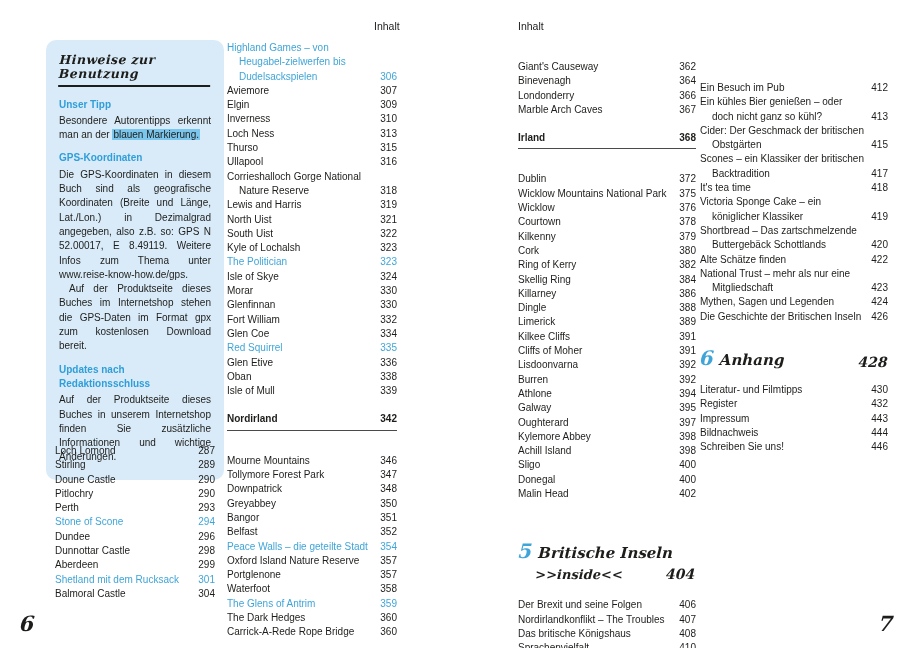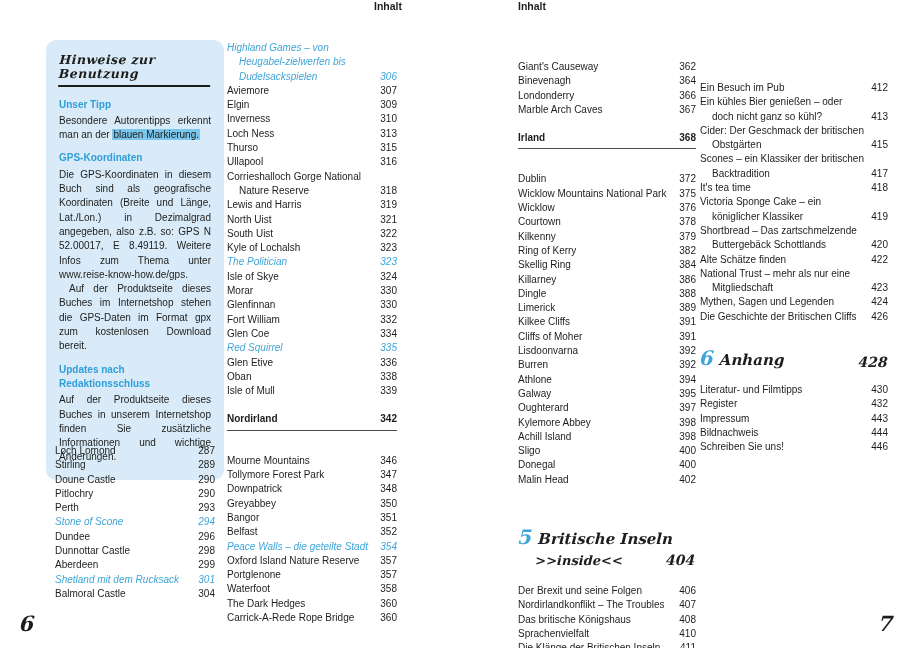--- a/index.html
+++ b/index.html
@@ -1,21 +1,21 @@
 <!DOCTYPE html>
 <html><head>
 <meta charset="utf-8">
 <style>
   * { margin:0; padding:0; box-sizing:border-box; }
   html,body { background:#ffffff; }
   .spread {
     position:relative; width:914px; height:648px; background:#ffffff;
     font-family:"Liberation Sans", sans-serif; color:#1d1d1b; overflow:hidden;
   }
-  .inhalt { position:absolute; top:0; font-size:10.5px; font-weight:700; color:#1d1d1b; }
+  .inhalt { position:absolute; top:20px; font-size:10.5px; font-weight:400; color:#1d1d1b; }
   .inhalt.lp { left:374px; }
   .inhalt.rp { left:518px; }
 
   
   .info-box {
     position:absolute; left:46px; top:40px; width:178px;
     background:#d9ebf8; border-radius:10px; padding:13px 13px 15px 13px;
     font-size:10px; line-height:14.3px;
   }
   .box-title {
@@ -33,21 +33,21 @@
   
   .col { position:absolute; display:flex; flex-direction:column; }
   #col1 { left:55px;  top:444px; width:160px;justify-content:center; }
   #col2 { left:227px; top:41px;  width:170px; }
   #col3 { left:518px; top:60px;  width:178px; }
   #col4 { left:700px; top:45px;  width:188px;margin-top:36px; }
 
   .entry { display:flex; align-items:flex-end; font-size:10px; line-height:14.3px; color:#1d1d1b; }
   .entry .lbl { flex:1 1 auto; padding-left:12px; text-indent:-12px; }
   .entry .pg  { margin-left:6px; white-space:nowrap; }
-  .entry.blue { color:#3fa5d8; font-style:italic; }
+  .entry.blue { color:#3fa5d8; }
   .entry.section {
     font-weight:700; border-bottom:1px solid #4a4a4a;
     margin-top:14px; margin-bottom:23px; padding-bottom:3px;
   }
 
   
   .chapter {
     font-family:"DejaVu Serif", serif; font-style:italic; font-weight:700;
     color:#1d1d1b; transform:skewX(-3deg);
   }
@@ -305,20 +305,24 @@
       <div class="entry">
         <span class="lbl">Portglenone</span>
         <span class="pg">357</span>
       </div>
 
       <div class="entry">
         <span class="lbl">Waterfoot</span>
         <span class="pg">358</span>
       </div>
 
+      <div class="entry blue">
+        <span class="lbl">The Glens of Antrim</span>
+        <span class="pg">359</span>
+      </div>
 
       <div class="entry">
         <span class="lbl">The Dark Hedges</span>
         <span class="pg">360</span>
       </div>
 
       <div class="entry">
         <span class="lbl">Carrick-A-Rede Rope Bridge</span>
         <span class="pg">360</span>
       </div>
@@ -370,20 +374,24 @@
         <div class="entry">
           <span class="lbl">Courtown</span>
           <span class="pg">378</span>
         </div>
 
         <div class="entry">
           <span class="lbl">Kilkenny</span>
           <span class="pg">379</span>
         </div>
 
+        <div class="entry">
+          <span class="lbl">Cork</span>
+          <span class="pg">380</span>
+        </div>
 
         <div class="entry">
           <span class="lbl">Ring of Kerry</span>
           <span class="pg">382</span>
         </div>
 
         <div class="entry">
           <span class="lbl">Skellig Ring</span>
           <span class="pg">384</span>
         </div>
@@ -550,21 +558,21 @@
           <span class="lbl">National Trust – mehr als nur eine Mitgliedschaft</span>
           <span class="pg">423</span>
         </div>
 
         <div class="entry">
           <span class="lbl">Mythen, Sagen und Legenden</span>
           <span class="pg">424</span>
         </div>
 
         <div class="entry">
-          <span class="lbl">Die Geschichte der Britischen Cliffs</span>
+          <span class="lbl">Die Geschichte der Britischen Inseln</span>
           <span class="pg">426</span>
         </div>
       </div>
 
     <div class="chapter ch6 chapter-row">
       <span><span class="ch-num">6</span><span class="ch-title">Anhang</span></span>
       <span class="ch-pg">428</span>
     </div>
 
     <div style="display:flex;flex-direction:column;">

